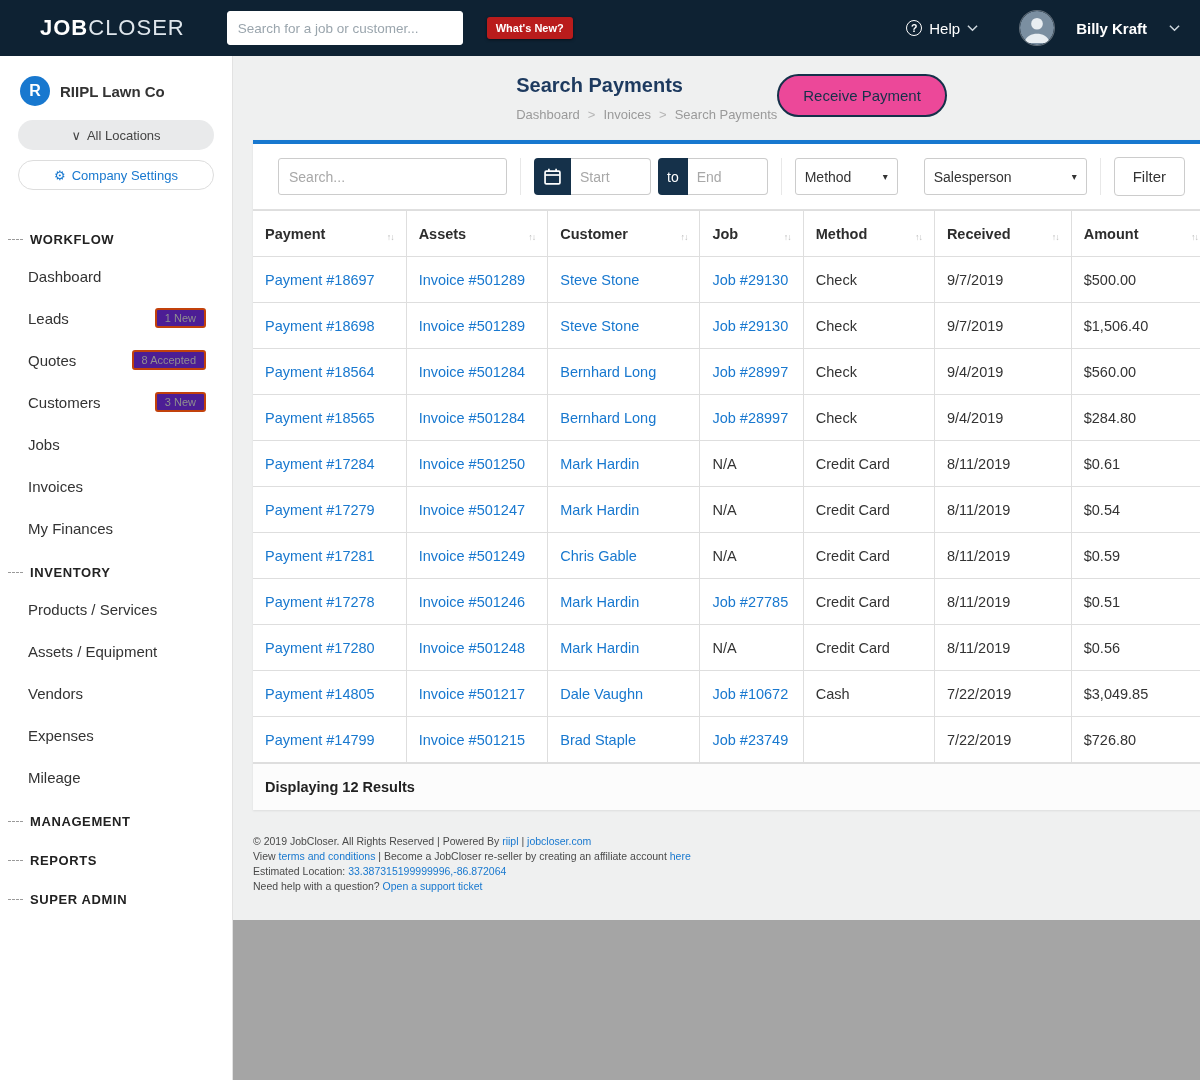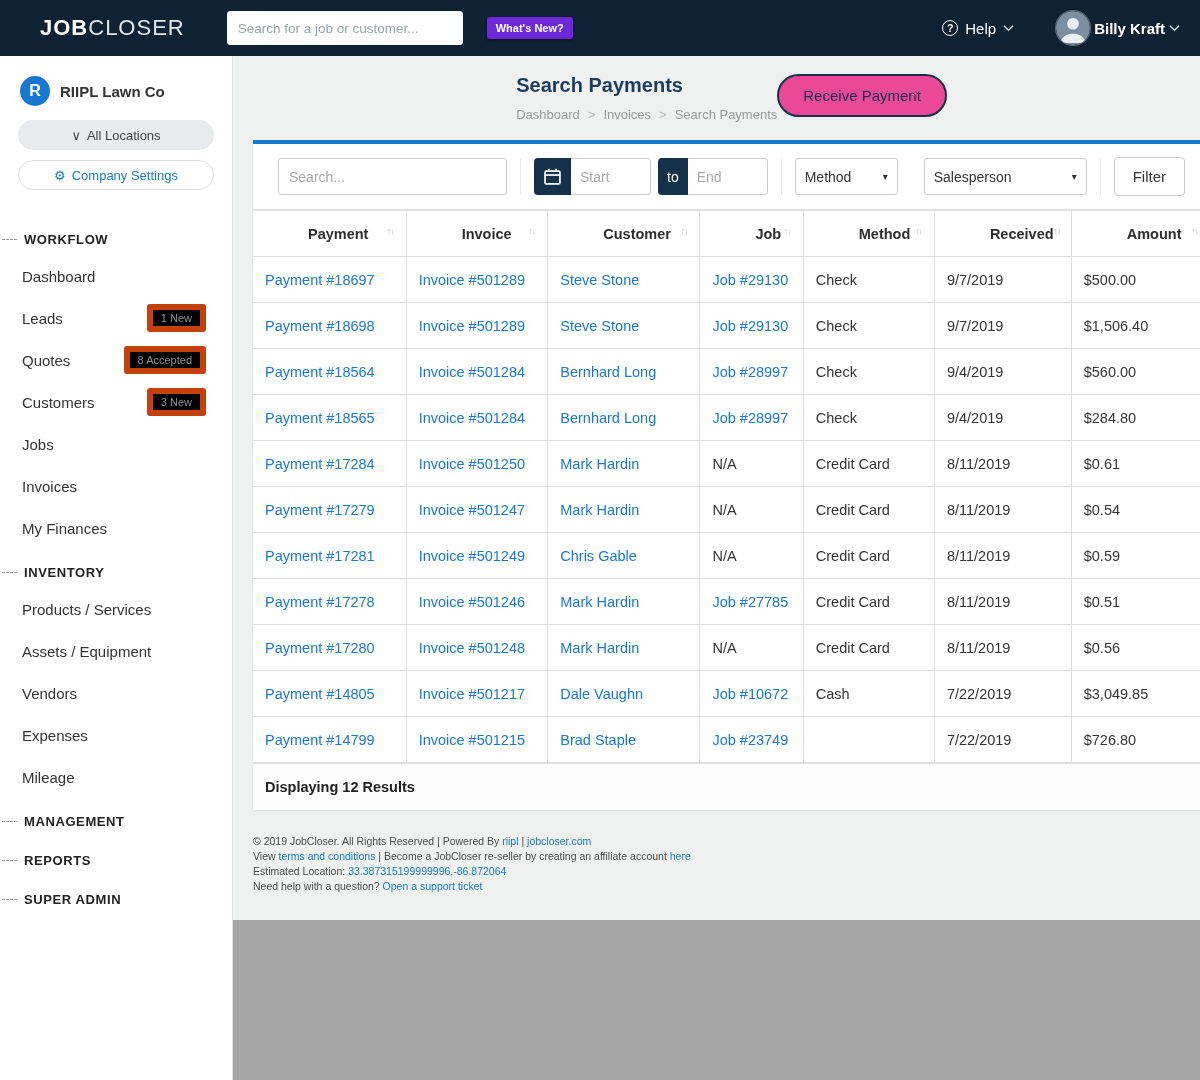--- a/index.html
+++ b/index.html
@@ -6,50 +6,50 @@
   html,body { width:1200px; height:1080px; overflow:hidden; }
   body { font-family: "Liberation Sans", sans-serif; background:#a5a5a5; }
 
   
   .navbar { height:56px; background:#0e2233; display:flex; align-items:center; padding:0 20px 0 40px; color:#fff; }
   .logo { display:flex; align-items:baseline; letter-spacing:1px; margin-right:42px; cursor:pointer; }
   .logo-b { font-size:22px; font-weight:700; color:#ffffff; }
   .logo-l { font-size:22px; font-weight:300; color:#dfe6ec; }
   .nav-search { width:236px; height:34px; border:1px solid #ffffff; border-radius:3px; padding:0 10px; font-size:13.5px; color:#333; font-family:"Liberation Sans",sans-serif; }
   .nav-search::placeholder { color:#9aa5ad; }
-  .whats-new { margin-left:24px; background:#6d28d9; color:#fff; border:none; font-weight:700; font-size:11px; padding:5px 9px; border-radius:3px; box-shadow:0 1px 3px rgba(0,0,0,.5); cursor:pointer; font-family:"Liberation Sans",sans-serif; }
+  .whats-new { margin-left:24px; background:#b91c1c; color:#fff; border:none; font-weight:700; font-size:11px; padding:5px 9px; border-radius:3px; box-shadow:0 1px 3px rgba(0,0,0,.5); cursor:pointer; font-family:"Liberation Sans",sans-serif; }
   .nav-spacer { flex:1; }
   .nav-help { display:flex; align-items:center; gap:7px; font-size:15px; cursor:pointer; margin-right:42px; }
   .help-q { width:16px; height:16px; border:1.5px solid #fff; border-radius:50%; font-size:10.5px; display:flex; align-items:center; justify-content:center; font-weight:700; }
   .chev { width:11px; height:8px; color:#cfd8df; }
-  .nav-user { display:flex; align-items:center; gap:4px; font-size:15px; font-weight:700; cursor:pointer; }
+  .nav-user { display:flex; align-items:center; gap:22px; font-size:15px; font-weight:700; cursor:pointer; }
   .avatar { width:34px; height:34px; border-radius:50%; overflow:hidden; display:block; box-shadow:0 0 0 1px rgba(255,255,255,.35); }
 
   
   .body-row { display:flex; height:1024px; }
   .sidebar { width:233px; background:#ffffff; border-right:1px solid #e2e2e2; padding-top:20px; flex:none; }
   .main-col { flex:1; display:flex; flex-direction:column; background:#a5a5a5; }
   .content { background:#eff0f0; padding:18px 22px 26px 20px; }
   .gray-filler { flex:1; }
 
   
   .company-row { display:flex; align-items:center; gap:10px; padding:0 20px; margin-bottom:14px; }
   .r-circle { width:30px; height:30px; border-radius:50%; background:#1878cf; color:#fff; font-weight:700; font-size:16px; display:flex; align-items:center; justify-content:center; }
   .company-name { font-size:15px; font-weight:700; color:#333; }
   .pill { margin:0 18px 10px 18px; height:30px; border-radius:16px; display:flex; align-items:center; justify-content:center; gap:6px; font-size:13px; cursor:pointer; }
   .pill.locations { background:#e9eaeb; color:#444; }
   .pill.settings { background:#fff; border:1px solid #ddd; color:#1878cf; }
   .gear { font-size:13px; }
-  .side-nav { margin-top:26px; padding-bottom:20px; }
+  .side-nav { margin-top:26px; padding-bottom:20px;padding-left:6px; }
   .side-section { display:flex; align-items:center; gap:7px; padding:16px 0 8px 2px; }
   .dash { width:15px; border-top:1px dashed #9a9a9a; }
   .side-section-label { font-size:13px; font-weight:700; color:#222; letter-spacing:.6px; }
   .side-item { display:flex; align-items:center; justify-content:space-between; height:42px; padding:0 26px 0 22px; cursor:pointer; }
   .side-item-label { font-size:15px; color:#333; }
-  .side-badge { font-size:11px; color:#8f8f8f; background:#000000; border:6px solid #c2410c; border-radius:3px; padding:2px 8px; }
+  .side-badge { font-size:11px; color:#8f8f8f; background:#4c1d95; border:2px solid #c2410c; border-radius:3px; padding:2px 8px; }
 
   
   .page-head { display:flex; justify-content:center; align-items:flex-start; }
   .page-title { font-size:20px; font-weight:700; color:#1d3a5f; margin-bottom:10px; }
   .breadcrumb { font-size:13px; color:#9a9a9a; display:flex; gap:8px; }
   .bc-item { color:#9a9a9a; cursor:pointer; }
   .bc-sep { color:#b5b5b5; }
   .receive-btn { background:#ec4899; border:2px solid #15314a; color:#15314a; border-radius:24px; padding:11px 24px; font-size:15px; cursor:pointer; font-family:"Liberation Sans",sans-serif; }
 
   
@@ -70,21 +70,21 @@
   .sel-arrow { font-size:10px; color:#333; }
   .filter-btn { background:#fff; border:1px solid #ccc; border-radius:4px; padding:10px 18px; font-size:15px; color:#333; cursor:pointer; font-family:"Liberation Sans",sans-serif; }
 
   
   table { width:100%; border-collapse:collapse; table-layout:fixed; }
   th, td { border:1px solid #dedede; border-left:none; text-align:left; padding:0 12px; height:46px; }
   th:last-child, td:last-child { border-right:none; }
   th { font-size:14.5px; font-weight:700; color:#2d2d2d; cursor:pointer; }
   th:nth-child(1){width:16%} th:nth-child(2){width:14.8%} th:nth-child(3){width:15.9%}
   th:nth-child(4){width:10.8%} th:nth-child(5){width:13.7%} th:nth-child(6){width:14.3%}
-  .th-inner { display:flex; align-items:flex-start; justify-content:space-between;margin-left:43px; }
+  .th-inner { display:flex; align-items:flex-end; justify-content:space-between; }
   .sort { font-size:9px; color:#bdbdbd; letter-spacing:-1px; }
   td { font-size:14.5px; color:#333; }
   .cell-link { color:#1878cf; cursor:pointer; }
   .table-foot { border-top:1px solid #dedede; padding:15px 12px; font-size:14.5px; font-weight:700; color:#222; background:#fcfcfc; }
 
   
   .page-footer { margin-top:24px; font-size:10.5px; color:#4a4a4a; line-height:15px; }
   .footer-link { color:#1878cf; cursor:pointer; }
 </style>
 </head>
@@ -256,21 +256,21 @@
             <thead>
               <tr>
                   <th>
                     <div class="th-inner">
                       <span class="th-label">Payment</span>
                       <span class="sort">↑↓</span>
                     </div>
                   </th>
                   <th>
                     <div class="th-inner">
-                      <span class="th-label">Invoice</span>
+                      <span class="th-label">Assets</span>
                       <span class="sort">↑↓</span>
                     </div>
                   </th>
                   <th>
                     <div class="th-inner">
                       <span class="th-label">Customer</span>
                       <span class="sort">↑↓</span>
                     </div>
                   </th>
                   <th>

